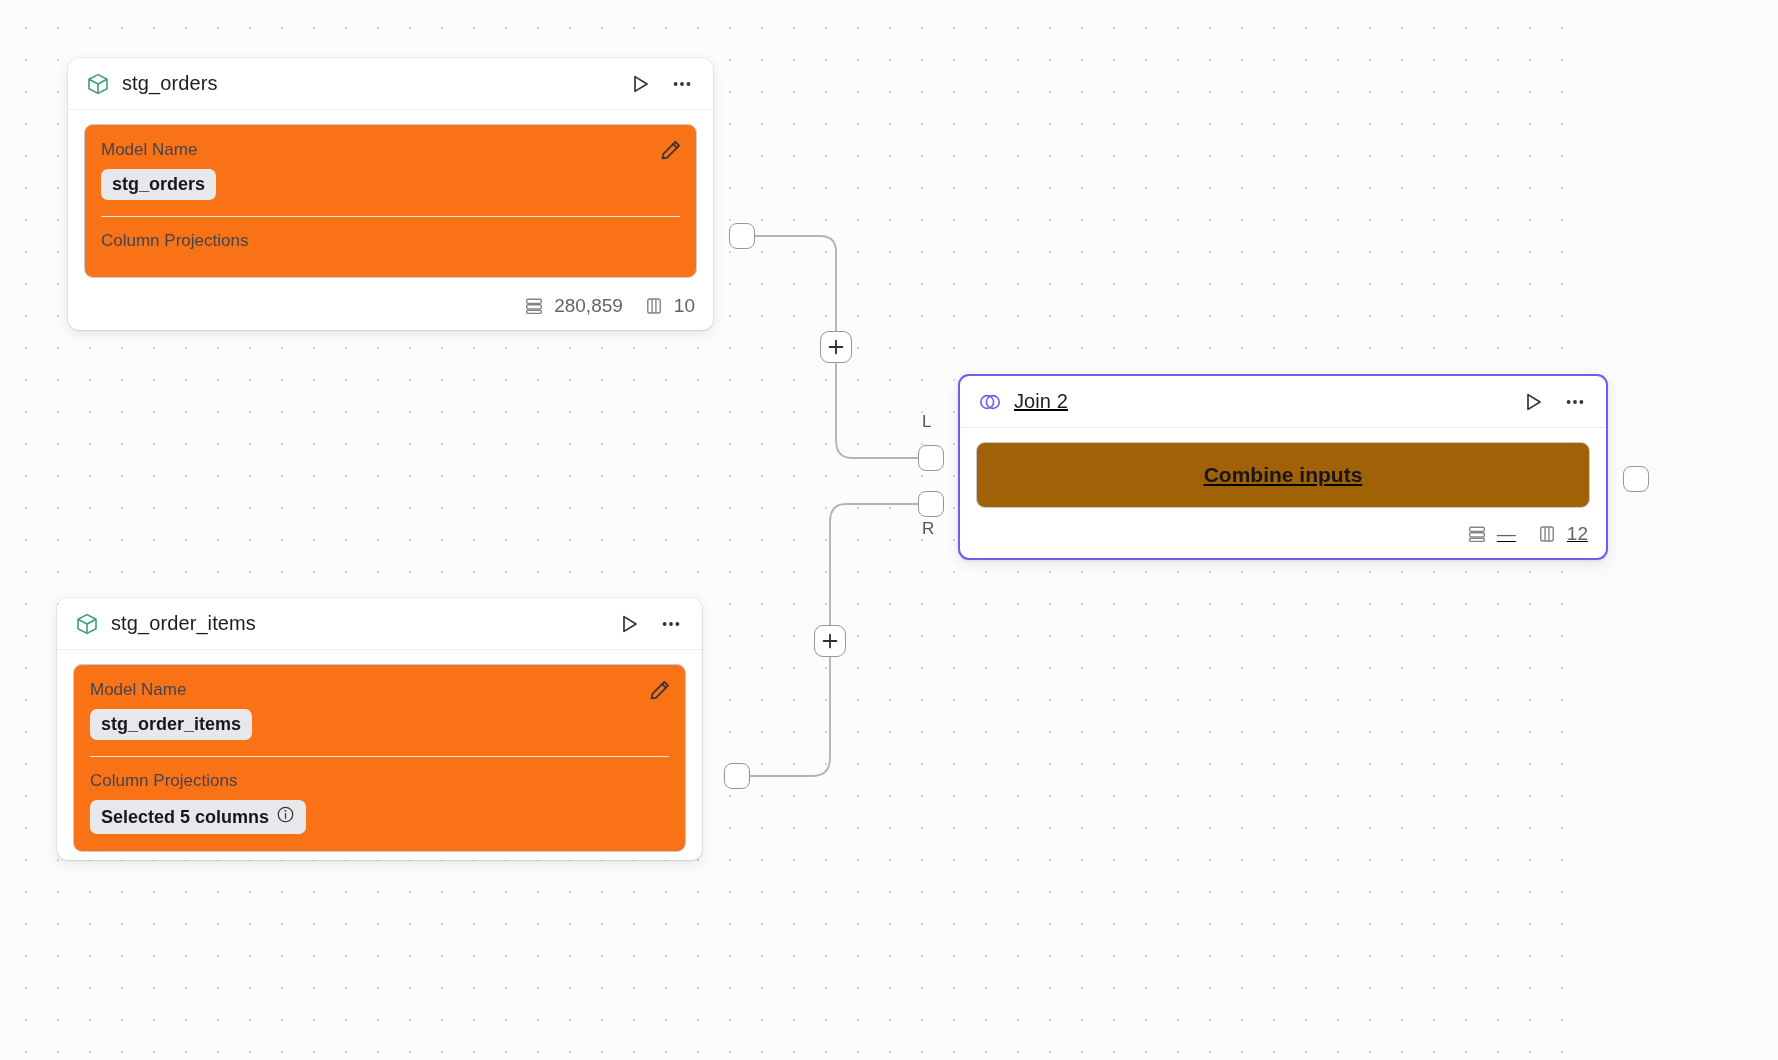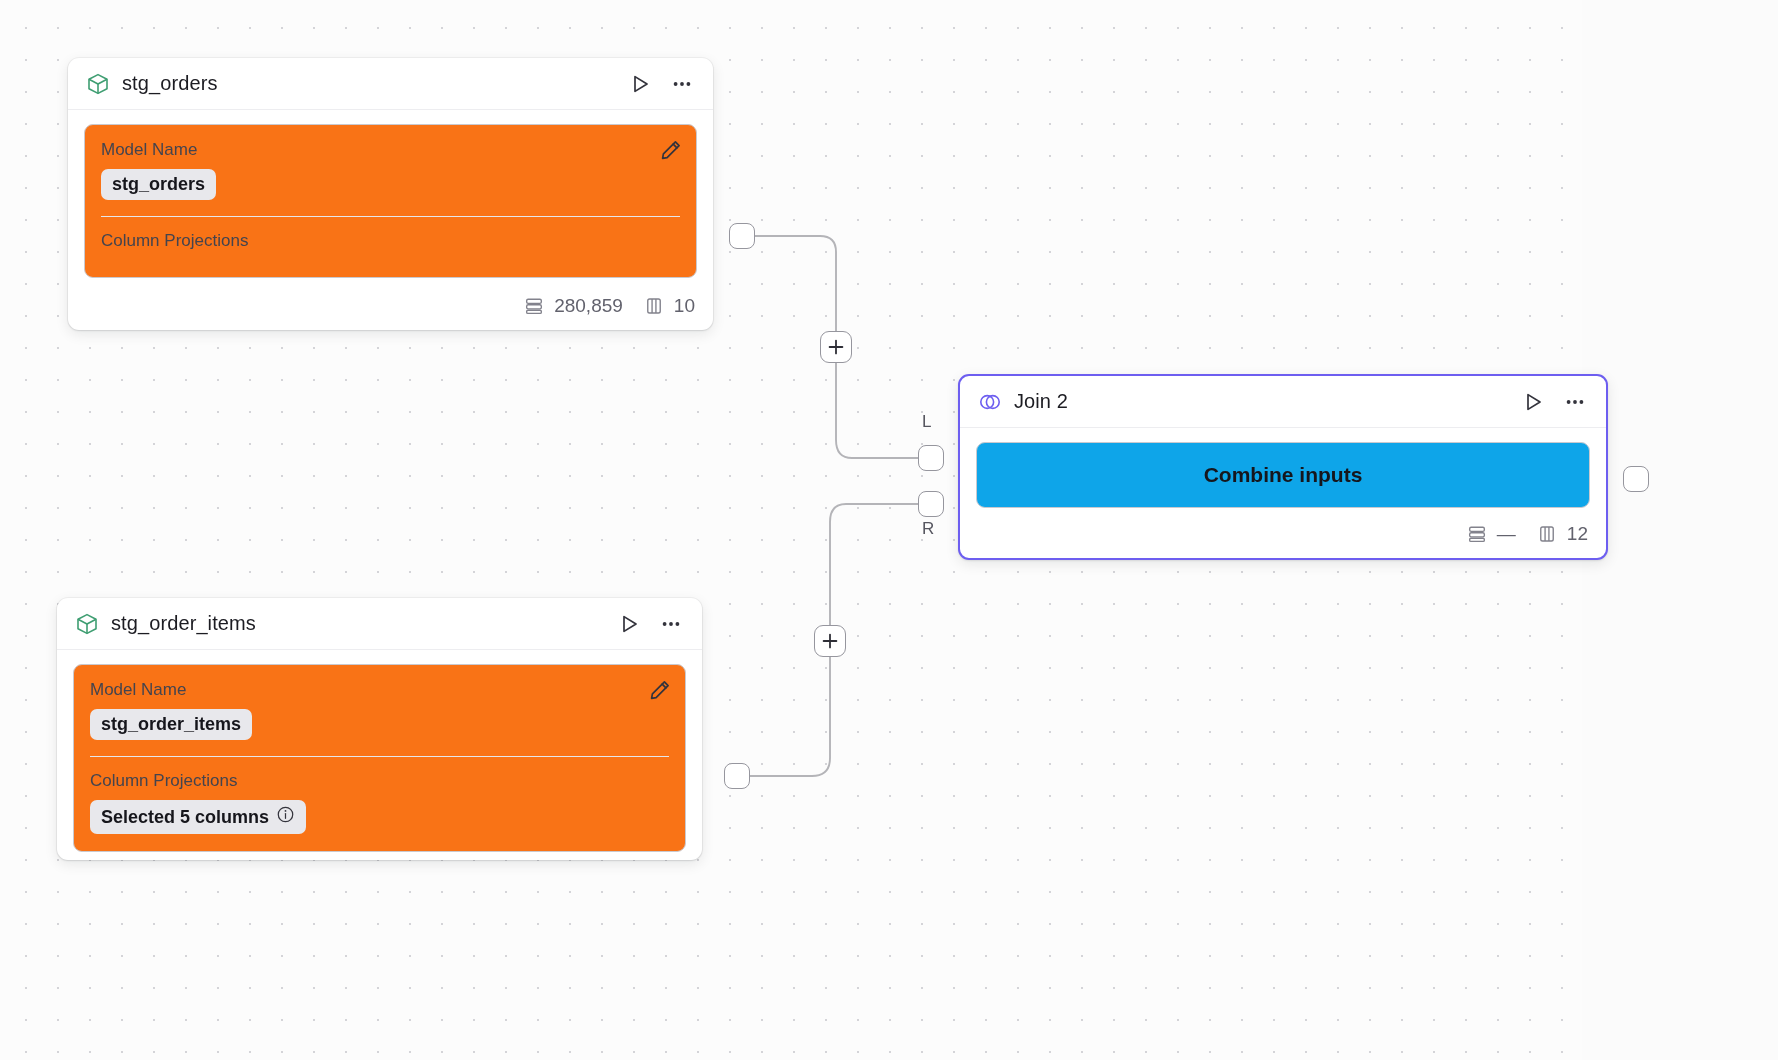--- a/index.html
+++ b/index.html
@@ -46,20 +46,21 @@
     background: #ffffff;
     border-radius: 11px;
     box-shadow: 0 1px 2px rgba(16,17,26,.10),
                 0 4px 14px rgba(16,17,26,.09),
                 0 0 0 1px rgba(16,17,26,.045);
   }
   .node.selected {
     border: 2.5px solid #6d5ef0;
     box-shadow: 0 1px 2px rgba(16,17,26,.10),
                 0 4px 14px rgba(16,17,26,.09);
+    text-decoration: underline;
   }
 
   .node-header {
     display: flex;
     align-items: center;
     gap: 12px;
     height: 52px;
     padding: 0 16px 0 18px;
     border-bottom: 1px solid #ededf0;
   }
@@ -161,21 +162,21 @@
     border: 1px solid #c9c9cf;
     border-radius: 9px;
     height: 66px;
     display: flex;
     align-items: center;
     justify-content: center;
     font-size: 21px;
     font-weight: 700;
     color: #16161c;
     cursor: pointer;
-    background: #0ea5e9;
+    background: #a16207;
   }
 
   
   .port {
     position: absolute;
     width: 26px;
     height: 26px;
     border-radius: 8px;
     background: #ffffff;
     border: 1.8px solid #96969e;

